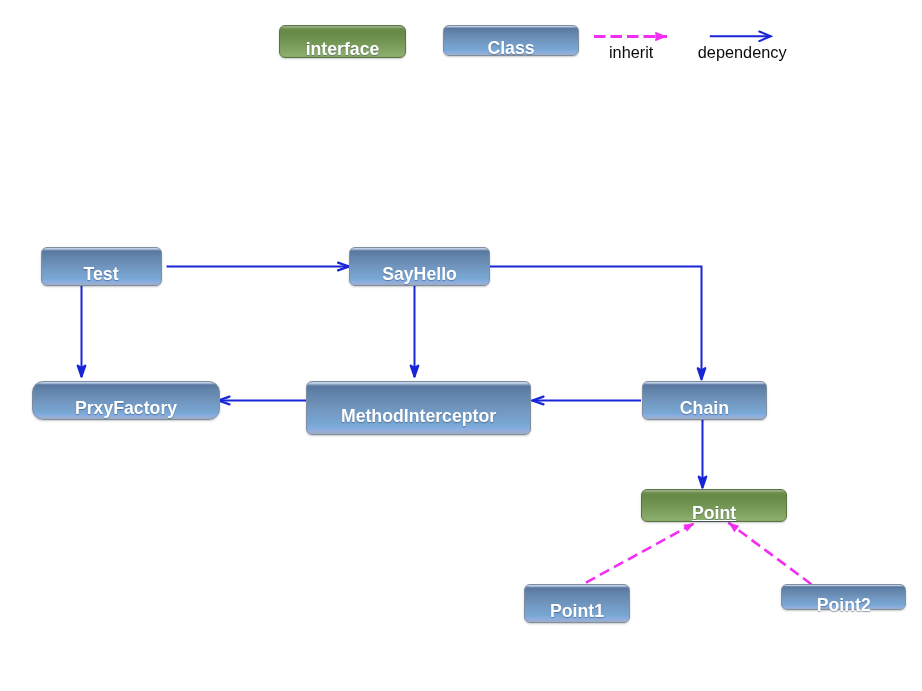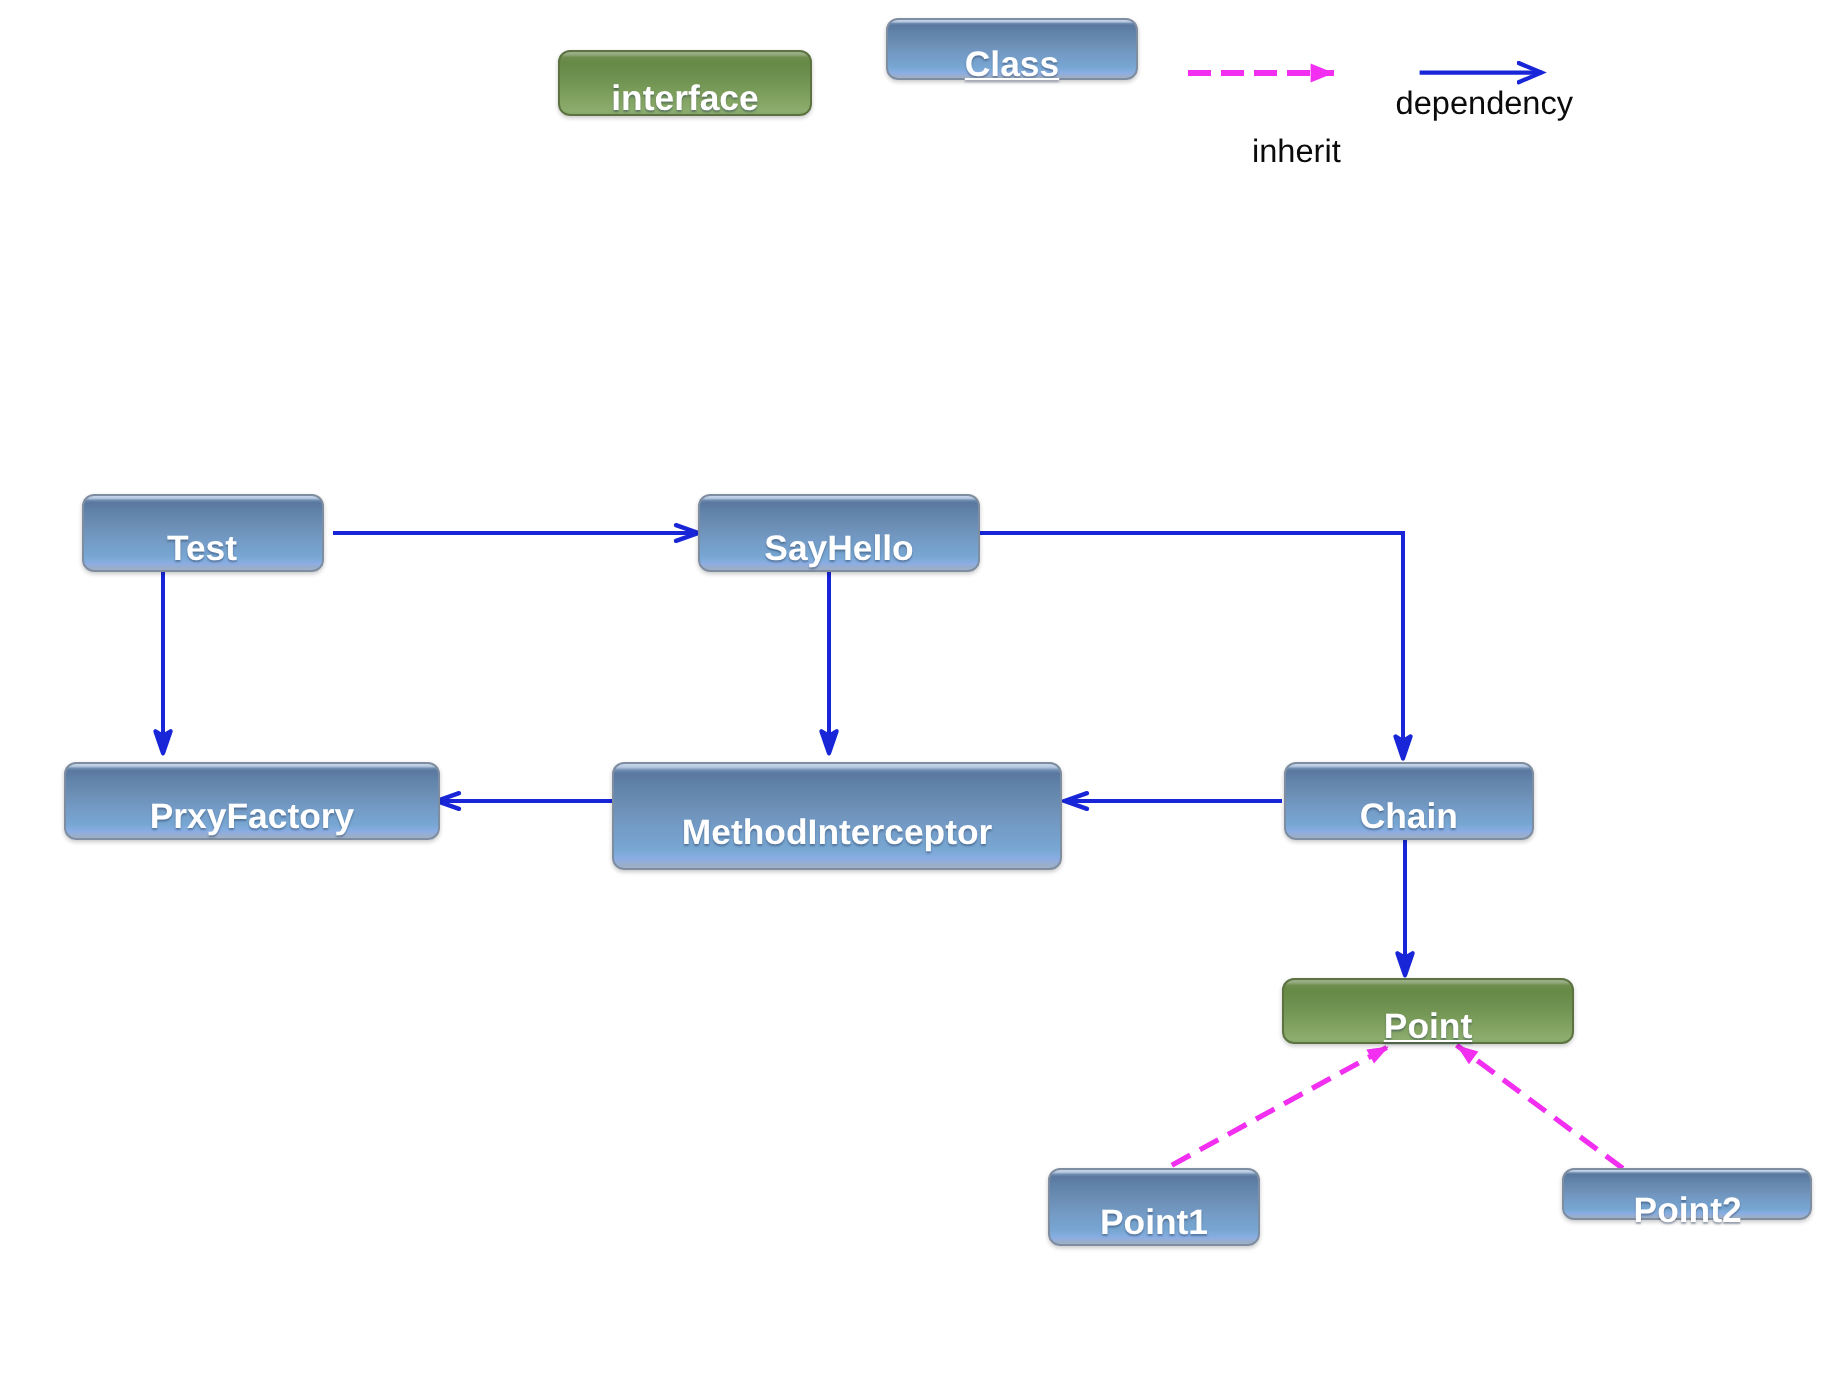--- a/index.html
+++ b/index.html
@@ -68,27 +68,27 @@
         <polyline points="811.4,584.2 728.3,522.6" fill="none" stroke="#f22ef0" stroke-width="2.6" stroke-dasharray="10.5 5.5" marker-end="url(#inh)"></polyline>
       </g>
     <g id="legend-arrow-layer">
         <line x1="594" y1="36.5" x2="667" y2="36.5" stroke="#f22ef0" stroke-width="3" stroke-dasharray="11.5 5" marker-end="url(#inhL)"></line>
         <line x1="709.8" y1="36.3" x2="771" y2="36.3" stroke="#1826d8" stroke-width="2.1" marker-end="url(#depL)"></line>
       </g>
   </svg>
 
   <div id="node-layer">
       <div class="node iface" style="left: 279px; top: 25px; width: 127px; height: 33px;">interface</div>
-      <div class="node cls" style="left: 443px; top: 9px; width: 126px; height: 31px; text-decoration: underline;">Class</div>
+      <div class="node cls" style="left: 443px; top: 25px; width: 136px; height: 31px;">Class</div>
       <div class="node cls" style="left: 40.5px; top: 246.5px; width: 121px; height: 39px;">Test</div>
       <div class="node cls" style="left: 349px; top: 246.5px; width: 141px; height: 39px;">SayHello</div>
-      <div class="node cls" style="left: 32px; top: 381.3px; width: 188px; height: 38.5px;">PrxyFactory</div>
+      <div class="node cls" style="left: 32px; top: 381.3px; width: 188px; height: 38.5px; border-radius: 11px;">PrxyFactory</div>
       <div class="node cls" style="left: 306.3px; top: 381.3px; width: 224.5px; height: 54px;">MethodInterceptor</div>
       <div class="node cls" style="left: 641.5px; top: 381.3px; width: 125.8px; height: 38.5px;">Chain</div>
       <div class="node iface" style="left: 641px; top: 488.8px; width: 146px; height: 33.5px; text-decoration: underline;">Point</div>
       <div class="node cls" style="left: 524px; top: 584.4px; width: 106px; height: 38.8px;">Point1</div>
       <div class="node cls" style="left: 748.3px; top: 584.4px; width: 125px; height: 26px; margin-left: 33px;">Point2</div>
     </div>
 
-  <div class="legend-label" id="lbl-inherit" style="left: 626px; top: 43.8px; margin-top: 24px;">inherit</div>
+  <div class="legend-label" id="lbl-inherit" style="left: 609px; top: 43.8px;">inherit</div>
   <div class="legend-label" id="lbl-dependency" style="left: 697.8px; top: 43.8px;">dependency</div>
 
 </div>
 
 </body></html>

